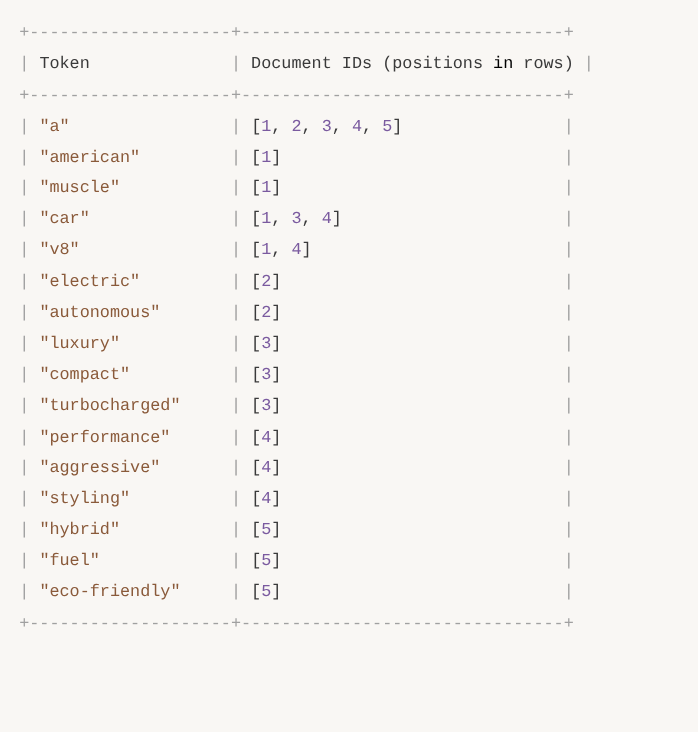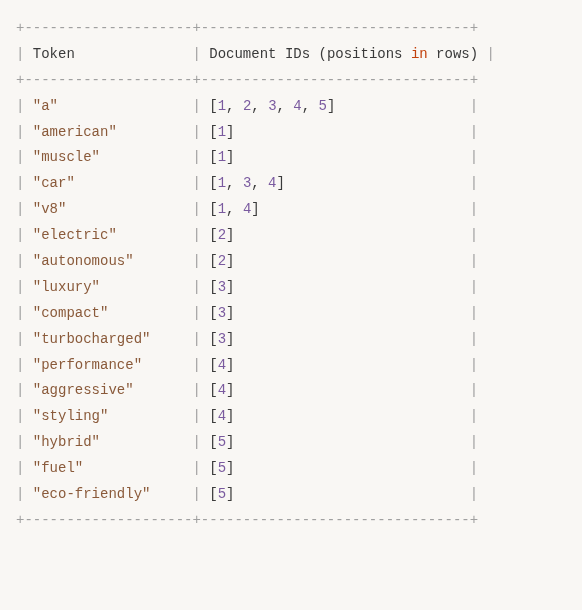--- a/index.html
+++ b/index.html
@@ -26,21 +26,21 @@
   .string {
     color: #8a5a3a;
   }
   .bracket {
     color: #3a3a3a;
   }
   .number {
     color: #7a5a9f;
   }
   .keyword {
-    color: #c2410c;
+    color: #000000;
   }
   .comma {
     color: #3a3a3a;
   }
 </style>
 </head>
 <body>
 
 <div class="table" id="table"><div><span class="border-char">+</span><span class="border-char">--------------------</span><span class="border-char">+</span><span class="border-char">--------------------------------</span><span class="border-char">+</span></div><div><span class="pipe">|</span><span class="text"> </span><span class="text">Token             </span><span class="text"> </span><span class="pipe">|</span><span class="text"> </span><span class="text">Document IDs (positions </span><span class="keyword">in</span><span class="text"> rows)</span><span class="text"> </span><span class="pipe">|</span></div><div><span class="border-char">+</span><span class="border-char">--------------------</span><span class="border-char">+</span><span class="border-char">--------------------------------</span><span class="border-char">+</span></div><div><span class="pipe">|</span><span class="text"> </span><span class="string">"a"</span><span class="text">               </span><span class="text"> </span><span class="pipe">|</span><span class="text"> </span><span><span class="bracket">[</span><span class="number">1</span><span class="comma">, </span><span class="number">2</span><span class="comma">, </span><span class="number">3</span><span class="comma">, </span><span class="number">4</span><span class="comma">, </span><span class="number">5</span><span class="bracket">]</span></span><span class="text">               </span><span class="text"> </span><span class="pipe">|</span></div><div><span class="pipe">|</span><span class="text"> </span><span class="string">"american"</span><span class="text">        </span><span class="text"> </span><span class="pipe">|</span><span class="text"> </span><span><span class="bracket">[</span><span class="number">1</span><span class="bracket">]</span></span><span class="text">                           </span><span class="text"> </span><span class="pipe">|</span></div><div><span class="pipe">|</span><span class="text"> </span><span class="string">"muscle"</span><span class="text">          </span><span class="text"> </span><span class="pipe">|</span><span class="text"> </span><span><span class="bracket">[</span><span class="number">1</span><span class="bracket">]</span></span><span class="text">                           </span><span class="text"> </span><span class="pipe">|</span></div><div><span class="pipe">|</span><span class="text"> </span><span class="string">"car"</span><span class="text">             </span><span class="text"> </span><span class="pipe">|</span><span class="text"> </span><span><span class="bracket">[</span><span class="number">1</span><span class="comma">, </span><span class="number">3</span><span class="comma">, </span><span class="number">4</span><span class="bracket">]</span></span><span class="text">                     </span><span class="text"> </span><span class="pipe">|</span></div><div><span class="pipe">|</span><span class="text"> </span><span class="string">"v8"</span><span class="text">              </span><span class="text"> </span><span class="pipe">|</span><span class="text"> </span><span><span class="bracket">[</span><span class="number">1</span><span class="comma">, </span><span class="number">4</span><span class="bracket">]</span></span><span class="text">                        </span><span class="text"> </span><span class="pipe">|</span></div><div><span class="pipe">|</span><span class="text"> </span><span class="string">"electric"</span><span class="text">        </span><span class="text"> </span><span class="pipe">|</span><span class="text"> </span><span><span class="bracket">[</span><span class="number">2</span><span class="bracket">]</span></span><span class="text">                           </span><span class="text"> </span><span class="pipe">|</span></div><div><span class="pipe">|</span><span class="text"> </span><span class="string">"autonomous"</span><span class="text">      </span><span class="text"> </span><span class="pipe">|</span><span class="text"> </span><span><span class="bracket">[</span><span class="number">2</span><span class="bracket">]</span></span><span class="text">                           </span><span class="text"> </span><span class="pipe">|</span></div><div><span class="pipe">|</span><span class="text"> </span><span class="string">"luxury"</span><span class="text">          </span><span class="text"> </span><span class="pipe">|</span><span class="text"> </span><span><span class="bracket">[</span><span class="number">3</span><span class="bracket">]</span></span><span class="text">                           </span><span class="text"> </span><span class="pipe">|</span></div><div><span class="pipe">|</span><span class="text"> </span><span class="string">"compact"</span><span class="text">         </span><span class="text"> </span><span class="pipe">|</span><span class="text"> </span><span><span class="bracket">[</span><span class="number">3</span><span class="bracket">]</span></span><span class="text">                           </span><span class="text"> </span><span class="pipe">|</span></div><div><span class="pipe">|</span><span class="text"> </span><span class="string">"turbocharged"</span><span class="text">    </span><span class="text"> </span><span class="pipe">|</span><span class="text"> </span><span><span class="bracket">[</span><span class="number">3</span><span class="bracket">]</span></span><span class="text">                           </span><span class="text"> </span><span class="pipe">|</span></div><div><span class="pipe">|</span><span class="text"> </span><span class="string">"performance"</span><span class="text">     </span><span class="text"> </span><span class="pipe">|</span><span class="text"> </span><span><span class="bracket">[</span><span class="number">4</span><span class="bracket">]</span></span><span class="text">                           </span><span class="text"> </span><span class="pipe">|</span></div><div><span class="pipe">|</span><span class="text"> </span><span class="string">"aggressive"</span><span class="text">      </span><span class="text"> </span><span class="pipe">|</span><span class="text"> </span><span><span class="bracket">[</span><span class="number">4</span><span class="bracket">]</span></span><span class="text">                           </span><span class="text"> </span><span class="pipe">|</span></div><div><span class="pipe">|</span><span class="text"> </span><span class="string">"styling"</span><span class="text">         </span><span class="text"> </span><span class="pipe">|</span><span class="text"> </span><span><span class="bracket">[</span><span class="number">4</span><span class="bracket">]</span></span><span class="text">                           </span><span class="text"> </span><span class="pipe">|</span></div><div><span class="pipe">|</span><span class="text"> </span><span class="string">"hybrid"</span><span class="text">          </span><span class="text"> </span><span class="pipe">|</span><span class="text"> </span><span><span class="bracket">[</span><span class="number">5</span><span class="bracket">]</span></span><span class="text">                           </span><span class="text"> </span><span class="pipe">|</span></div><div><span class="pipe">|</span><span class="text"> </span><span class="string">"fuel"</span><span class="text">            </span><span class="text"> </span><span class="pipe">|</span><span class="text"> </span><span><span class="bracket">[</span><span class="number">5</span><span class="bracket">]</span></span><span class="text">                           </span><span class="text"> </span><span class="pipe">|</span></div><div><span class="pipe">|</span><span class="text"> </span><span class="string">"eco-friendly"</span><span class="text">    </span><span class="text"> </span><span class="pipe">|</span><span class="text"> </span><span><span class="bracket">[</span><span class="number">5</span><span class="bracket">]</span></span><span class="text">                           </span><span class="text"> </span><span class="pipe">|</span></div><div><span class="border-char">+</span><span class="border-char">--------------------</span><span class="border-char">+</span><span class="border-char">--------------------------------</span><span class="border-char">+</span></div></div>
 

